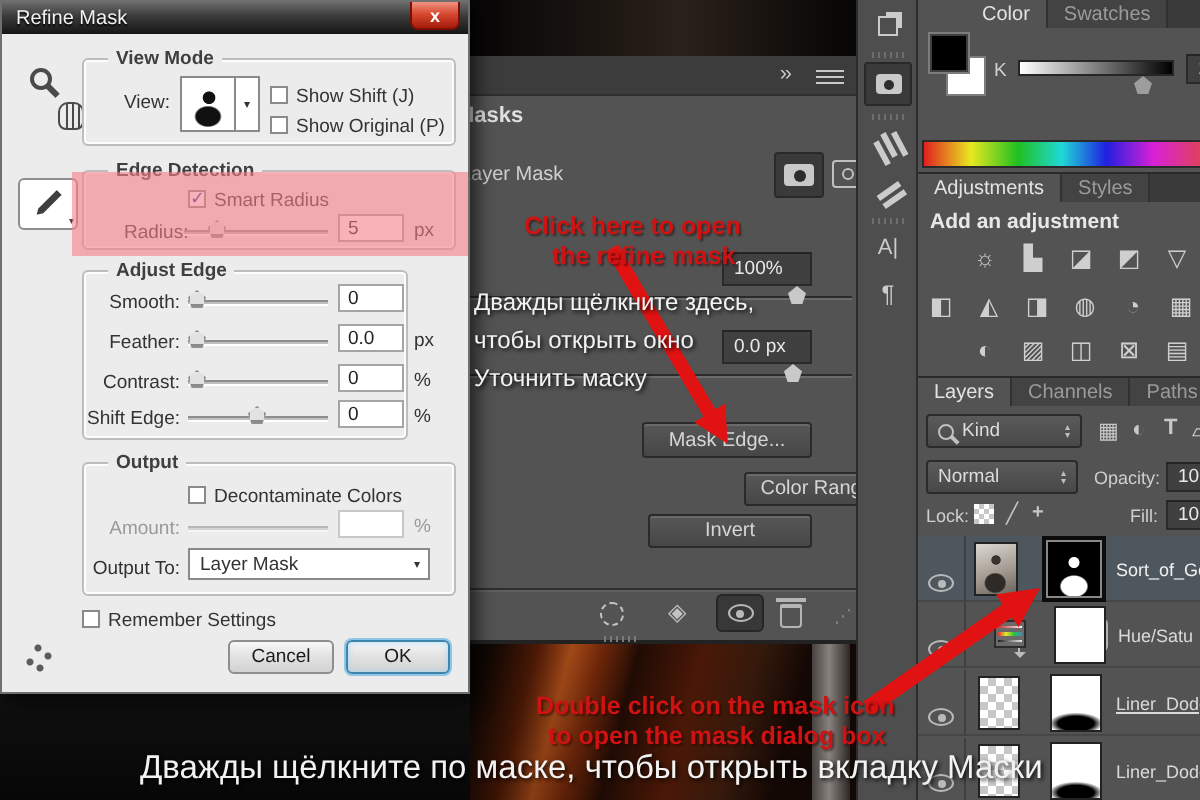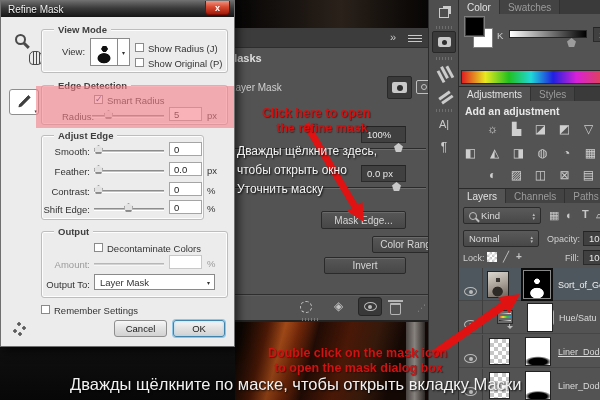--- a/index.html
+++ b/index.html
@@ -15,21 +15,21 @@
     background:
       linear-gradient(90deg, rgba(0,0,0,.55), rgba(0,0,0,0) 40%),
       linear-gradient(105deg,#1a0d06 4%, #6e2408 16%, #c65a1d 24%, #7a2a0a 31%, #200b04 40%, #4a1807 55%, #96401445 68%, #140805 80%),
       #120b08; }
   .pillar { left:406px; top:322px; width:19px; height:78px;
     background:linear-gradient(90deg,#4c4846,#938f8b 45%,#55504d 80%,#2e2b29); opacity:.9; }
   .canvas-left-bottom { left:0; top:346px; width:235px; height:54px;
     background:linear-gradient(180deg,#101010,#070707); }
 
   
-  .panel-dark { background:#535353; color:#cfcfcf; }
+  .panel-dark { background:#535353; color:#cfcfcf;padding-left:24px; }
   .tabbar { background:#3a3a3a; display:flex; align-items:stretch; }
   .tab { padding:1px 8px 0; font-size:10px; color:#9b9b9b; background:#434343;
          border-right:1px solid #313131; display:flex; align-items:center; }
   .tab.active { background:#535353; color:#e3e3e3; }
   .dfield { background:#404040; border:1px solid #2a2a2a; border-top-color:#242424;
             color:#e8e8e8; font-size:9.5px; display:flex; align-items:center; padding:0 5px; }
   .dbtn { background:linear-gradient(#575757,#474747); border:1px solid #2a2a2a; border-radius:2px;
           color:#d6d6d6; font-size:10px; display:flex; align-items:center; justify-content:center;
           box-shadow:inset 0 1px 0 #6a6a6a; }
   .dtrack { height:2px; background:#2b2b2b; border-bottom:1px solid #6b6b6b; }
@@ -363,21 +363,21 @@
     <div class="gbox" style="left:40px;top:28px;width:187px;height:44px;">
       <span class="glabel">View Mode</span>
       <span class="ltext abs" style="left:20px;top:16px;">View:</span>
       <span class="abs" style="left:48px;top:8px;width:40px;height:28px;background:#fff;border:1px solid #8a8a8a;display:flex;">
         <span style="flex:1;position:relative;border-right:1px solid #8a8a8a;
               background:radial-gradient(circle at 52% 38%, #111 14%, transparent 16%),
                          radial-gradient(ellipse 38% 30% at 50% 74%, #111 60%, transparent 70%),#fff;"></span>
         <span style="width:11px;display:flex;align-items:center;justify-content:center;font-size:6px;color:#333;">▾</span>
       </span>
       <span class="cb" style="left:93px;top:13px;"></span>
-      <span class="ltext abs" style="left:106px;top:13px;">Show Radius (J)</span>
+      <span class="ltext abs" style="left:106px;top:13px;">Show Shift (J)</span>
       <span class="cb" style="left:93px;top:28px;"></span>
       <span class="ltext abs" style="left:106px;top:28px;">Show Original (P)</span>
     </div>
 
     
     <div class="gbox" style="left:40px;top:84px;width:187px;height:40px;">
       <span class="glabel">Edge Detection</span>
       <span class="cb checked" style="left:52px;top:9px;">✓</span>
       <span class="ltext abs" style="left:65px;top:9px;">Smart Radius</span>
       <span class="ltext abs" style="left:20px;top:25px;">Radius:</span>

